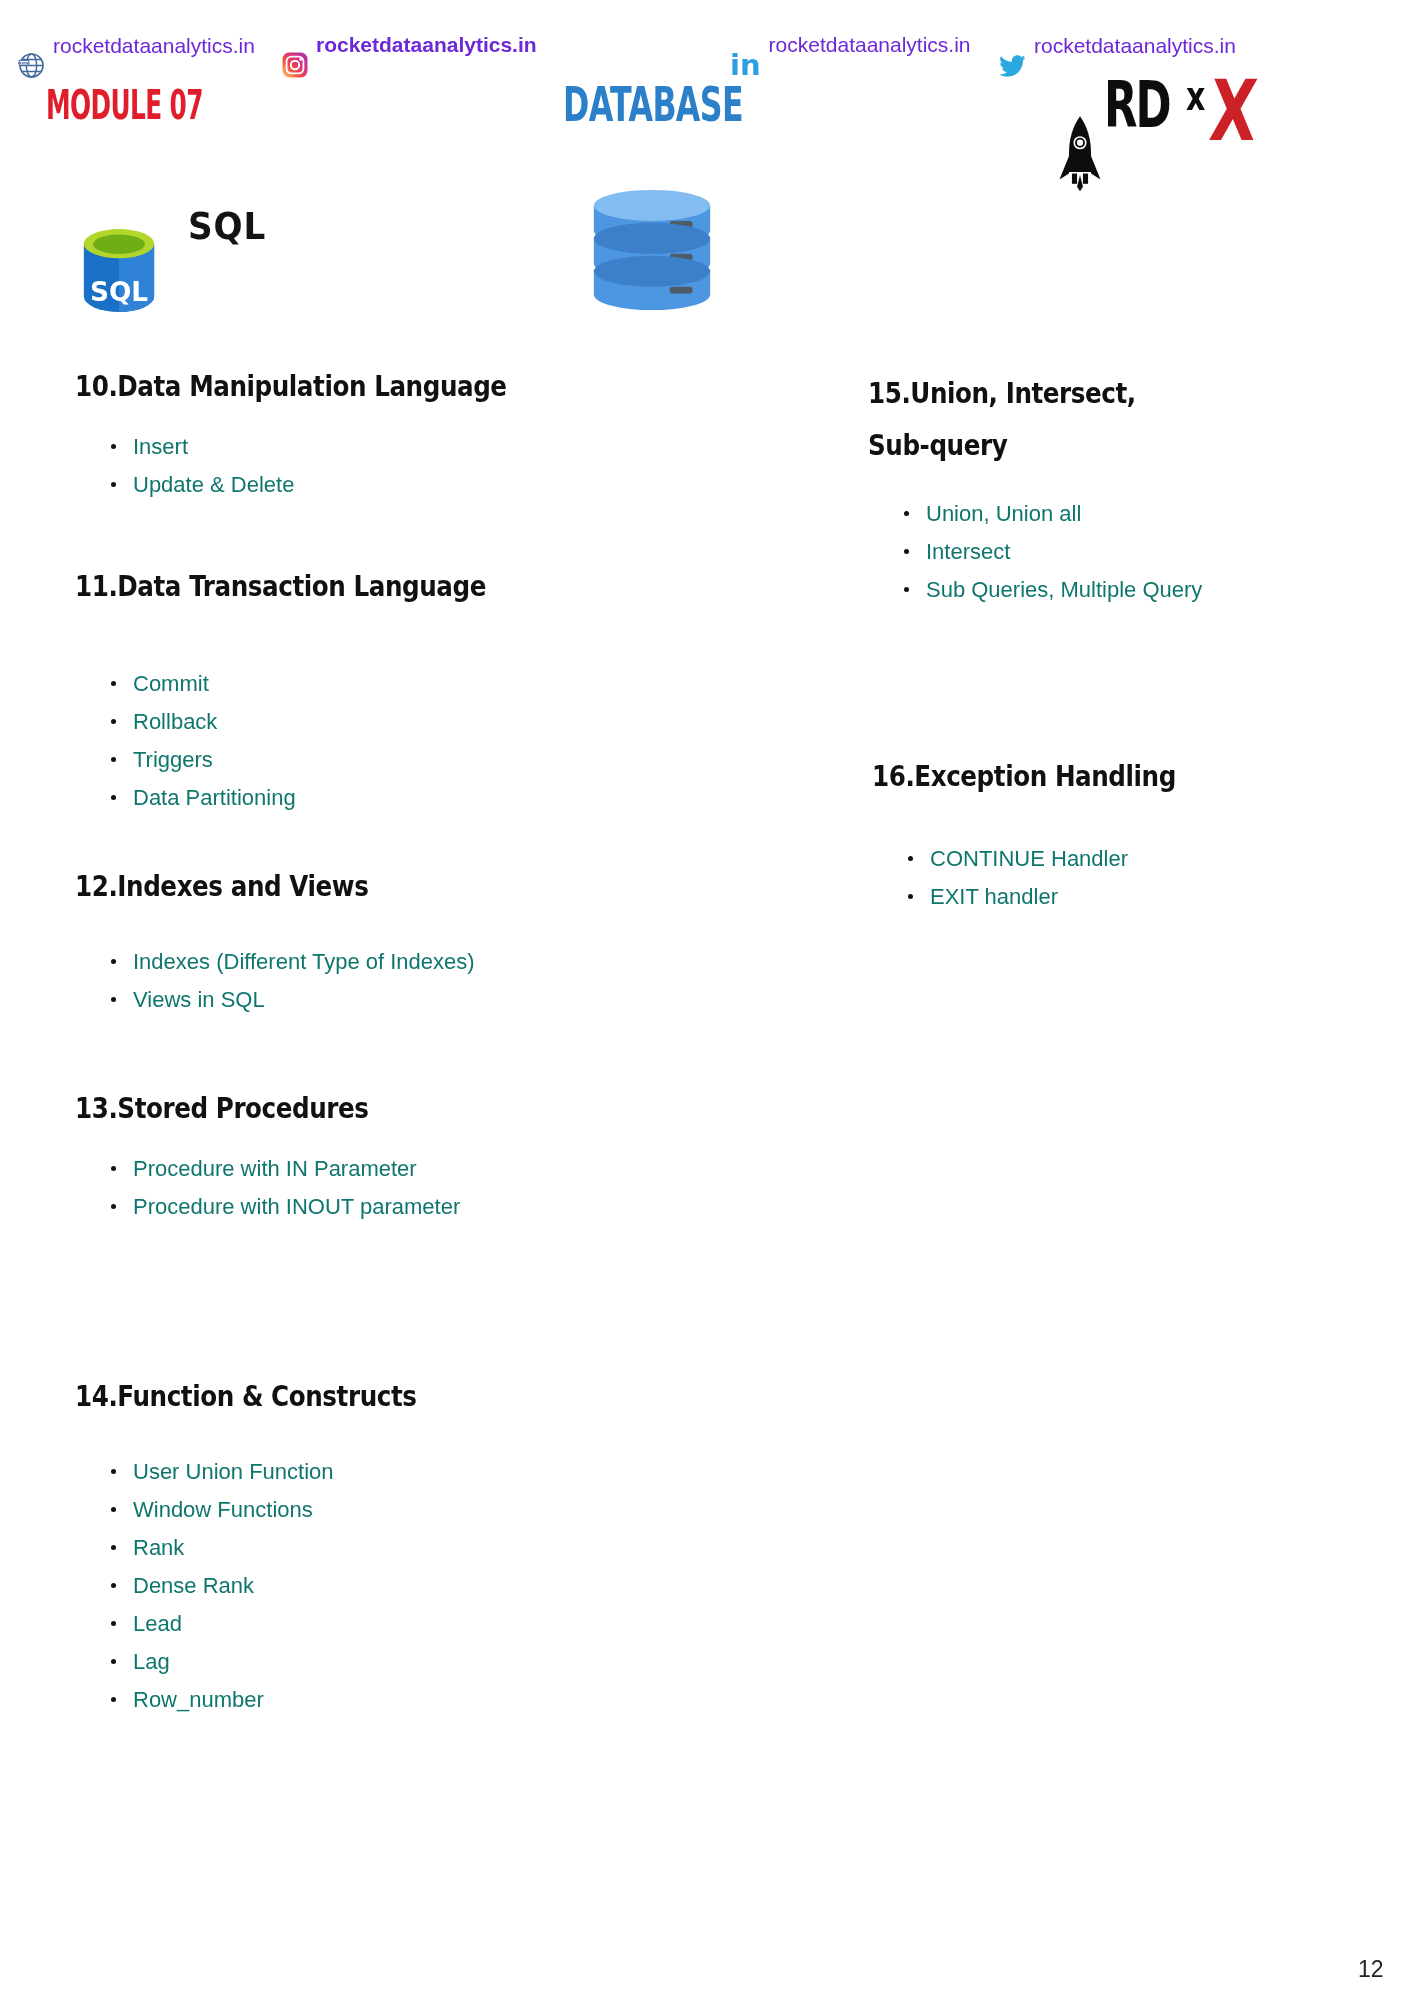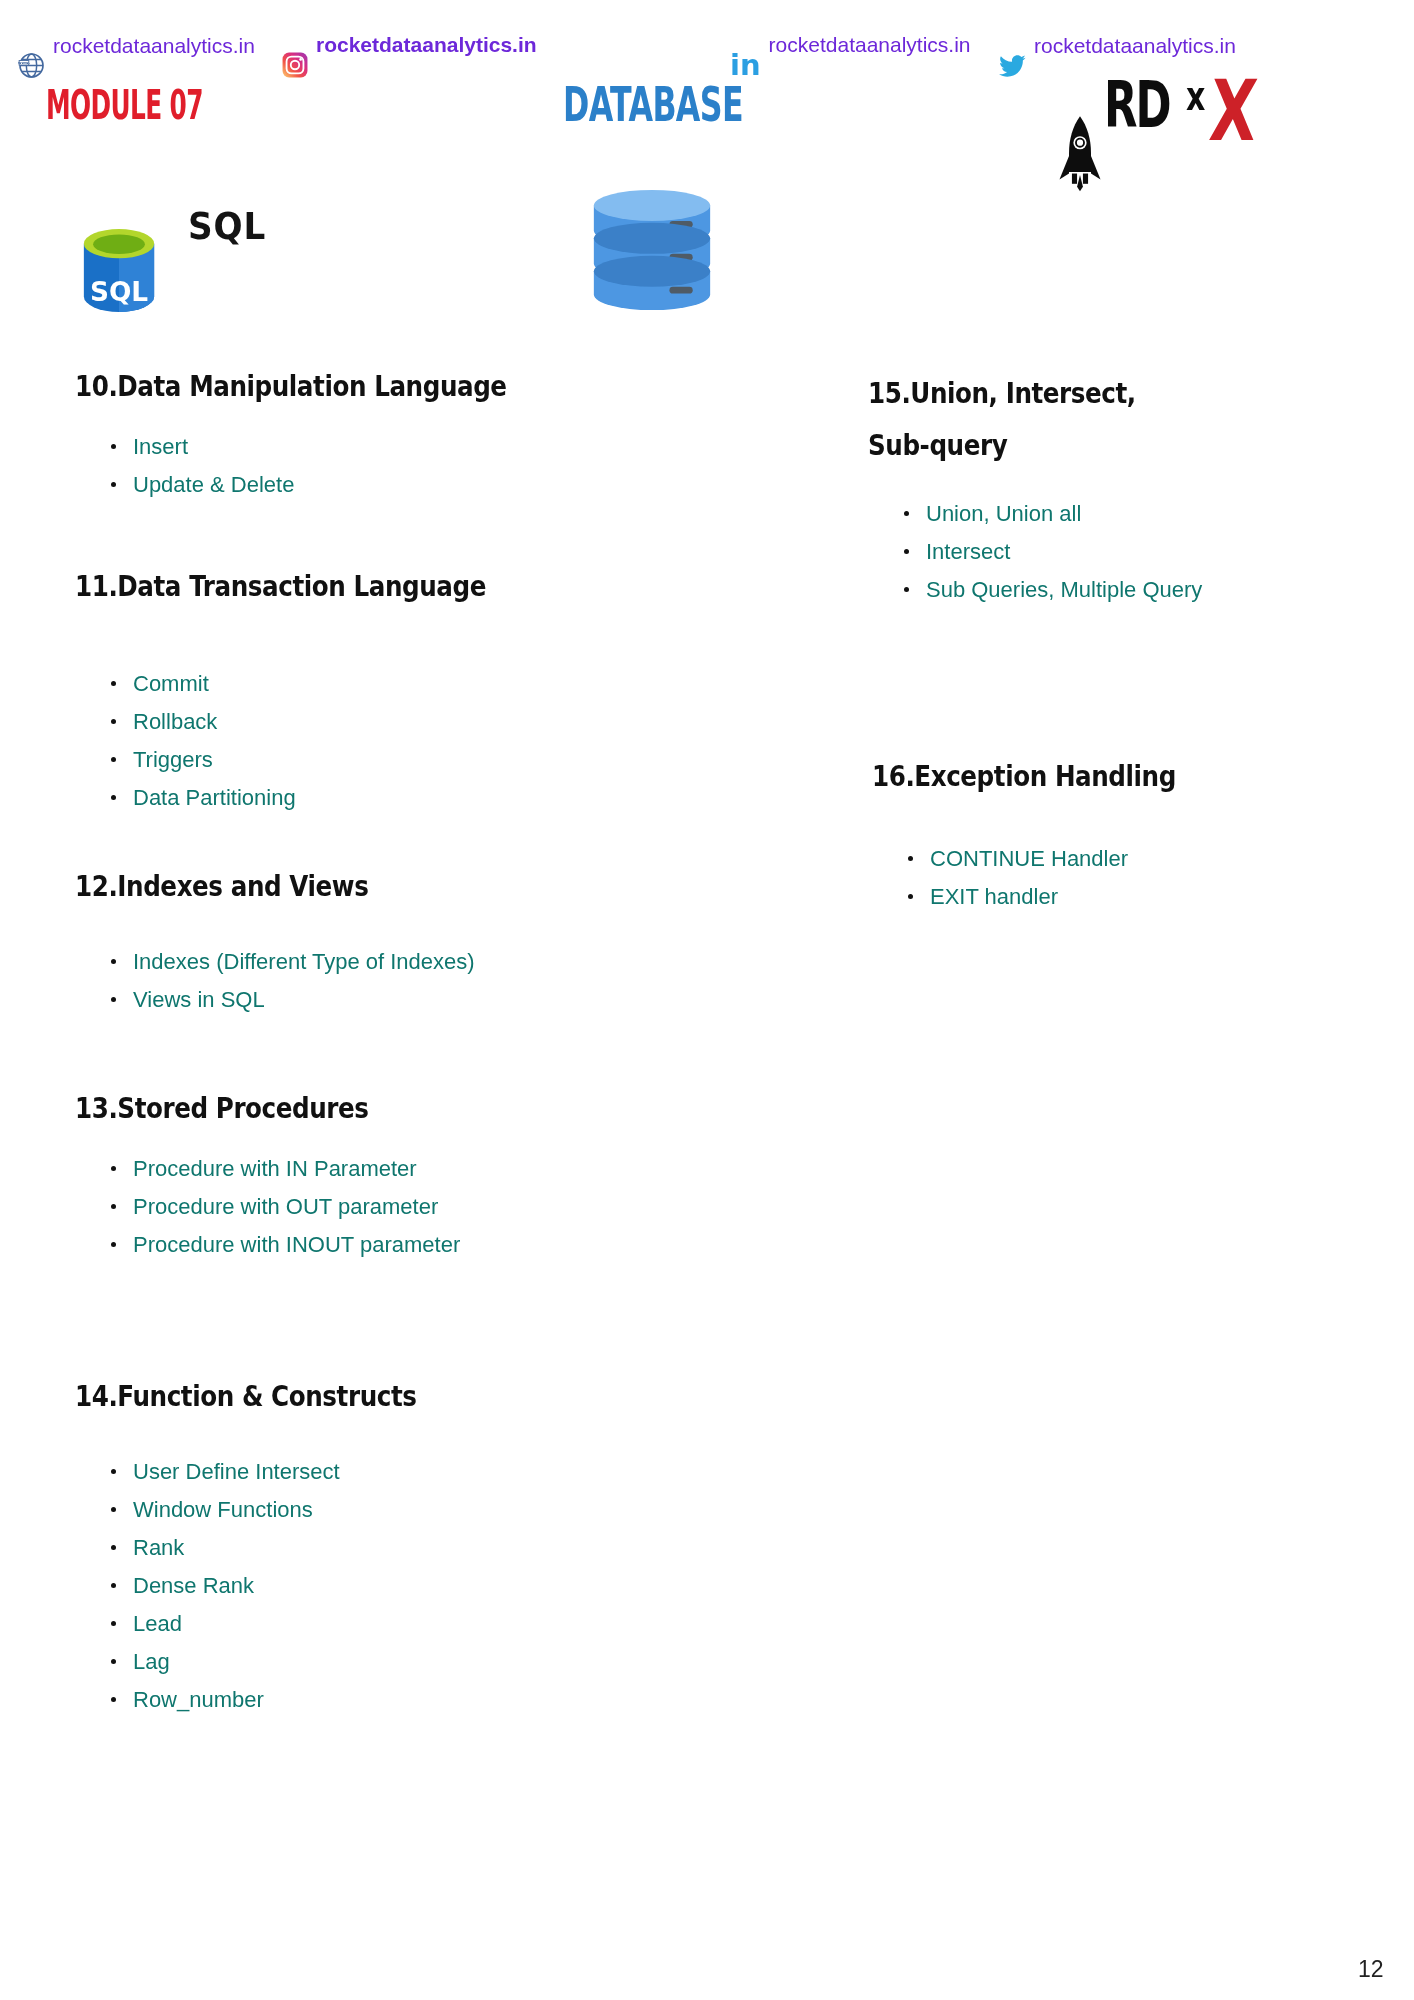--- a/index.html
+++ b/index.html
@@ -199,31 +199,30 @@
         <li>Views in SQL</li>
       </ul>
   </section>
 
   <section class="topic" style="left:75px; top:1068px">
     <h2 class="topic-title">
         <div class="tline">13.Stored Procedures</div>
       </h2>
     <ul class="topic-list" style="margin-top:13px">
         <li>Procedure with IN Parameter</li>
-        <li>Procedure with OUT parameter</li>
         <li>Procedure with INOUT parameter</li>
       </ul>
   </section>
 
   <section class="topic" style="left:75px; top:1356px">
     <h2 class="topic-title">
         <div class="tline">14.Function &amp; Constructs</div>
       </h2>
     <ul class="topic-list" style="margin-top:38px">
-        <li>User Define Intersect</li>
+        <li>User Union Function</li>
         <li>Window Functions</li>
         <li>Rank</li>
         <li>Dense Rank</li>
         <li>Lead</li>
         <li>Lag</li>
         <li>Row_number</li>
       </ul>
   </section>
 
   <section class="topic right" style="left:868px; top:353px">

